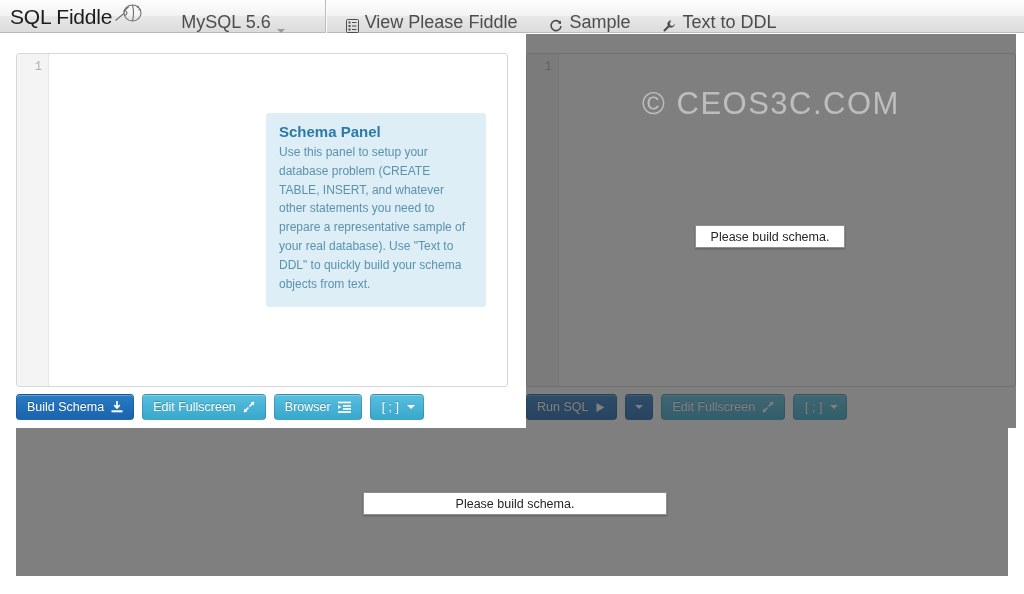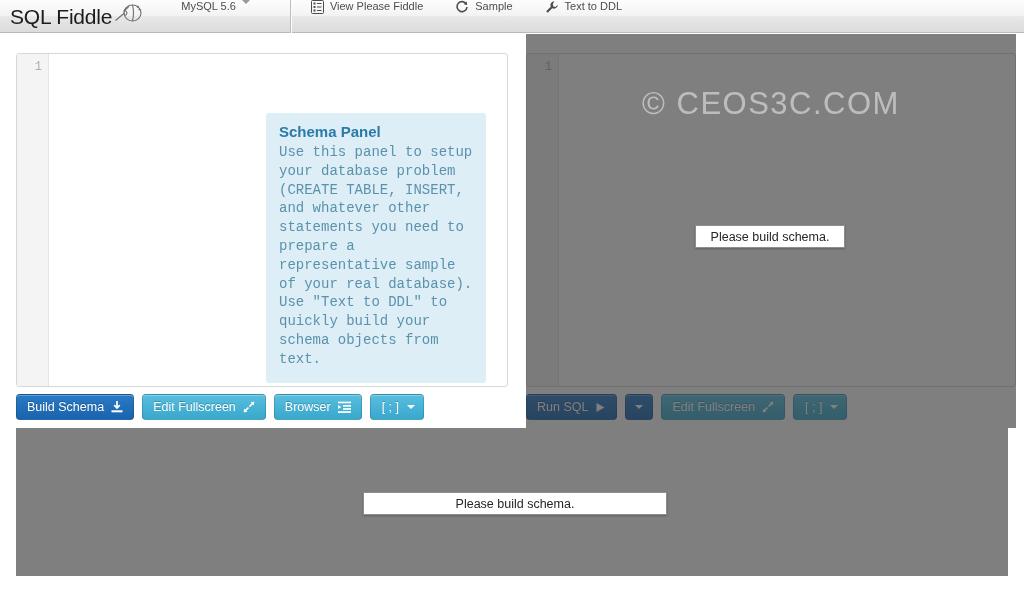--- a/index.html
+++ b/index.html
@@ -31,23 +31,23 @@
     line-height: 1;
   }
   #brand-icon { margin-left: 1px; display: block; }
 
   .tb-sep {
     width: 1px; height: 33px;
     background: #bdbdbd;
     box-shadow: 1px 0 0 #fbfbfb;
   }
   .tb-item {
-    display: flex; align-items: flex-start;
+    display: flex; align-items: flex-end;
     height: 33px;
-    font-size: 11px;
+    font-size: 18px;
     color: #4d4d4d;
     white-space: nowrap;
     cursor: pointer;
   }
   .tb-item .tb-ico { margin-right: 6px; display: flex; align-items: center; }
   .caret-sm {
     display: inline-block;
     width: 0; height: 0;
     margin-left: 6px;
     border-left: 4px solid transparent;
@@ -95,24 +95,23 @@
     margin-top: 42px;
   }
   #schema-callout h3 {
     margin: 0 0 3px 0;
     font-size: 15px;
     color: #2b7aa8;
     font-weight: bold;
   }
   #schema-callout p {
     margin: 0;
-    font-size: 14px;
+    font-size: 12px;
     line-height: 18.8px;
     color: #5a92ad;
-    font-family: Liberation Mono, monospace;
   }
 
   
   .btnbar {
     position: absolute; top: 360px; left: 0;
     display: flex; align-items: center; gap: 8px;
   }
   .btn {
     height: 26px;
     display: inline-flex; align-items: center; justify-content: center;

